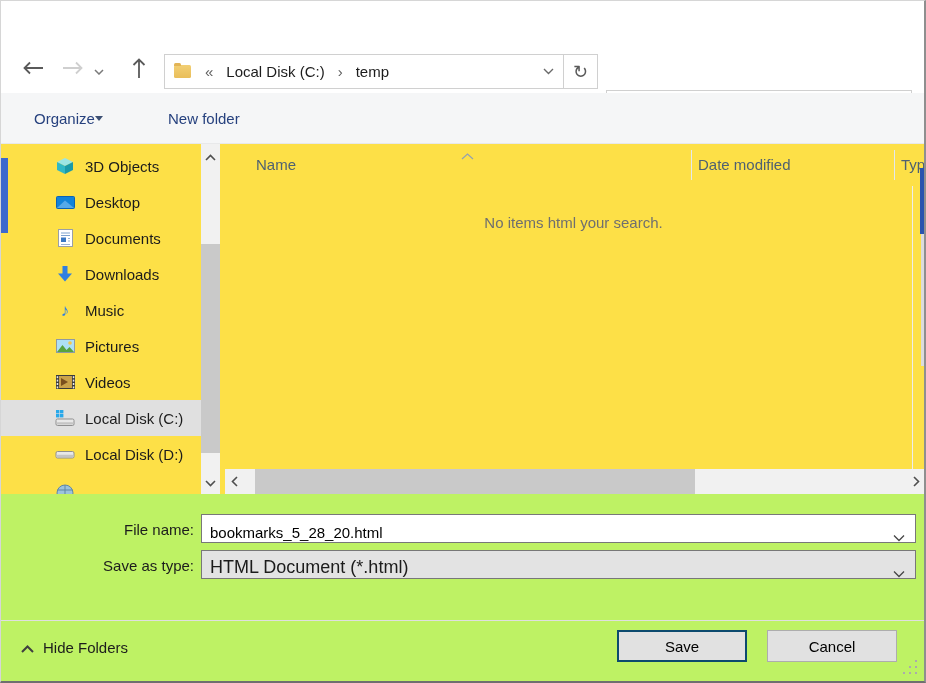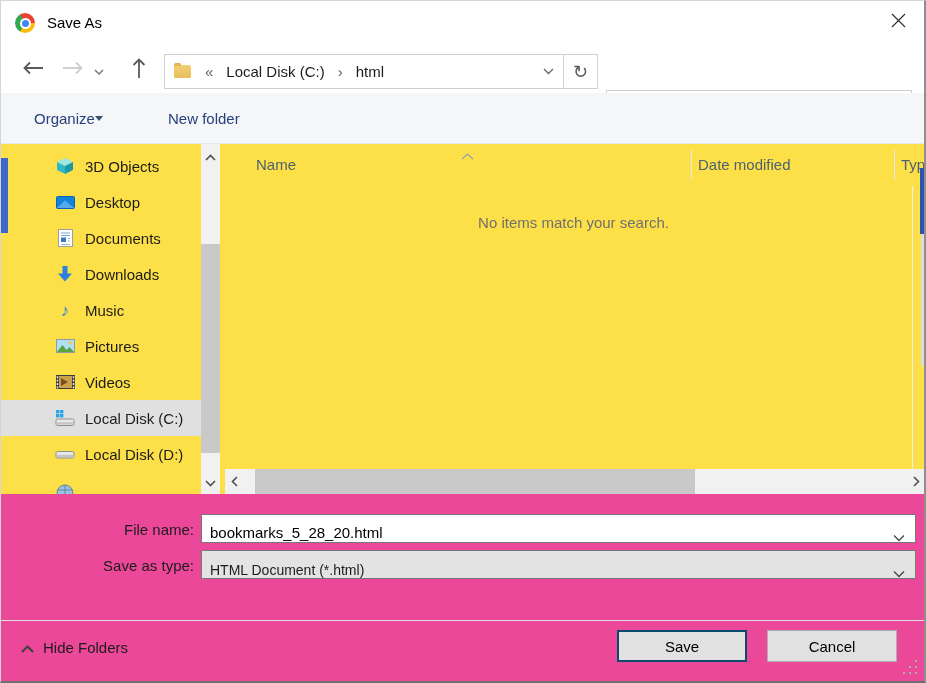--- a/index.html
+++ b/index.html
@@ -69,58 +69,47 @@
   .mainlist{left:219px;top:0;width:707px;height:350px;}
   .col-head{top:12px;font-size:15px;color:#4f6171;white-space:nowrap;}
   .col-sep{top:6px;width:1px;height:30px;background:#e3e8ed;}
   .faint-line{left:692px;top:42px;width:1px;height:283px;background:#ededed;}
   .empty-msg{left:0;top:70px;width:707px;text-align:center;font-size:15px;color:#6f6f6f;}
   .hscroll{left:5px;top:325px;width:700px;height:25px;background:#f1f1f1;}
   .hthumb{left:30px;top:0;width:440px;height:25px;background:#c9c9c9;}
   .h-arrow{top:0;width:18px;height:25px;display:flex;align-items:center;justify-content:center;}
 
   
-  .bottompane{left:0;top:493px;width:100%;height:190px;background:#ec4899;}
+  .bottompane{left:0;top:493px;width:100%;height:190px;background:#bef264;}
   .field-label{left:0;width:193px;text-align:right;font-size:15px;color:#1c1c1c;}
   .combo{left:200px;width:715px;height:29px;box-sizing:border-box;border:1px solid #787878;
     display:flex;align-items:flex-end;background:#fff;}
   .combo input{flex:1;border:none;outline:none;font:15px "Liberation Sans",sans-serif;
     padding-left:8px;color:#000;background:transparent;}
   .combo.gray{background:#e3e3e3;}
-  .combo .value{flex:1;font-size:14px;padding-left:8px;white-space:nowrap;overflow:hidden;}
+  .combo .value{flex:1;font-size:18px;padding-left:8px;white-space:nowrap;overflow:hidden;}
   .combo .cv{margin-right:10px;display:flex;}
   .foot-divider{left:0;top:126px;width:100%;height:1px;background:#dfdfdf;}
   .hide-folders{left:20px;top:145px;display:flex;align-items:center;gap:9px;font-size:15px;color:#1c1c1c;}
   .btn{top:136px;width:130px;height:32px;box-sizing:border-box;background:#e1e1e1;
     font-size:15px;color:#000;display:flex;align-items:center;justify-content:center;}
   .btn.primary{left:616px;border:2px solid #0c4a6e;}
   .btn.normal{left:766px;border:1px solid #adadad;text-align:right;}
   .grip{right:6px;bottom:5px;}
 
   
   .edge-blue-left{left:0;top:157px;width:7px;height:75px;background:#3c68cd;z-index:9;}
   .edge-blue-right{right:0;top:167px;width:4px;height:66px;background:#2a54ae;z-index:9;}
   .edge-gray-right{right:0;top:233px;width:3px;height:132px;background:#dcdcdc;z-index:9;}
 </style>
 </head>
 <body>
 
 <div id="win">
 
-  <div class="abs titlebar">
-    <div class="abs chrome-icon"></div>
-    <div class="abs win-title txt15">Save As</div>
-    <div class="abs close-btn">
-      <span>
-        <svg width="15" height="15" viewBox="0 0 15 15">
-            <path d="M1 1 L14 14 M14 1 L1 14" stroke="#2b2b2b" stroke-width="1.1" fill="none"></path>
-          </svg>
-      </span>
-    </div>
-  </div>
 
   <div class="abs navbar">
     <div class="abs navbtn" style="left:16px;width:32px;">
       <span>
         <svg width="22" height="14" viewBox="0 0 22 14">
             <path d="M21 7 H2 M8 1.5 L2.5 7 L8 12.5" stroke="#5a5a5a" stroke-width="1.8" fill="none"></path>
           </svg>
       </span>
     </div>
     <div class="abs navbtn" style="left:56px;width:32px;">
@@ -143,21 +132,21 @@
             <path d="M7 21 V2 M1.5 8 L7 2.5 L12.5 8" stroke="#5a5a5a" stroke-width="1.8" fill="none"></path>
           </svg>
       </span>
     </div>
 
     <div class="abs addressbar">
       <span class="folder-ic"></span>
       <span class="crumb-sep" style="margin-left:14px;">«</span>
       <span class="crumb" style="margin-left:13px;">Local Disk (C:)</span>
       <span class="crumb-sep" style="margin-left:13px;">›</span>
-      <span class="crumb" style="margin-left:13px;">html</span>
+      <span class="crumb" style="margin-left:13px;">temp</span>
       <span class="addr-chevron">
         <svg width="11" height="7" viewBox="0 0 11 7">
             <path d="M1 1 L5.5 5.5 L10 1" stroke="#6a6a6a" stroke-width="1.4" fill="none"></path>
           </svg>
       </span>
     </div>
     <div class="abs refresh-btn">
       <span>↻</span>
     </div>
     <div class="abs searchbox">
@@ -334,21 +323,21 @@
         <svg width="13" height="7" viewBox="0 0 13 7">
             <path d="M1 6 L6.5 1 L12 6" stroke="#93a1b1" stroke-width="1.2" fill="none"></path>
           </svg>
       </div>
       <div class="abs col-head" style="left:36px;">Name</div>
       <div class="abs col-sep" style="left:471px;"></div>
       <div class="abs col-head" style="left:478px;">Date modified</div>
       <div class="abs col-sep" style="left:674px;"></div>
       <div class="abs col-head" style="left:681px;">Typ</div>
       <div class="abs faint-line"></div>
-      <div class="abs empty-msg">No items match your search.</div>
+      <div class="abs empty-msg">No items html your search.</div>
 
       <div class="abs hscroll">
         <div class="abs h-arrow" style="left:0;">
           <svg width="7" height="11" viewBox="0 0 7 11">
               <path d="M6 1 L1.5 5.5 L6 10" stroke="#4f4f4f" stroke-width="1.6" fill="none"></path>
             </svg>
         </div>
         <div class="abs hthumb"></div>
         <div class="abs h-arrow" style="right:0;">
           <svg width="7" height="11" viewBox="0 0 7 11">

